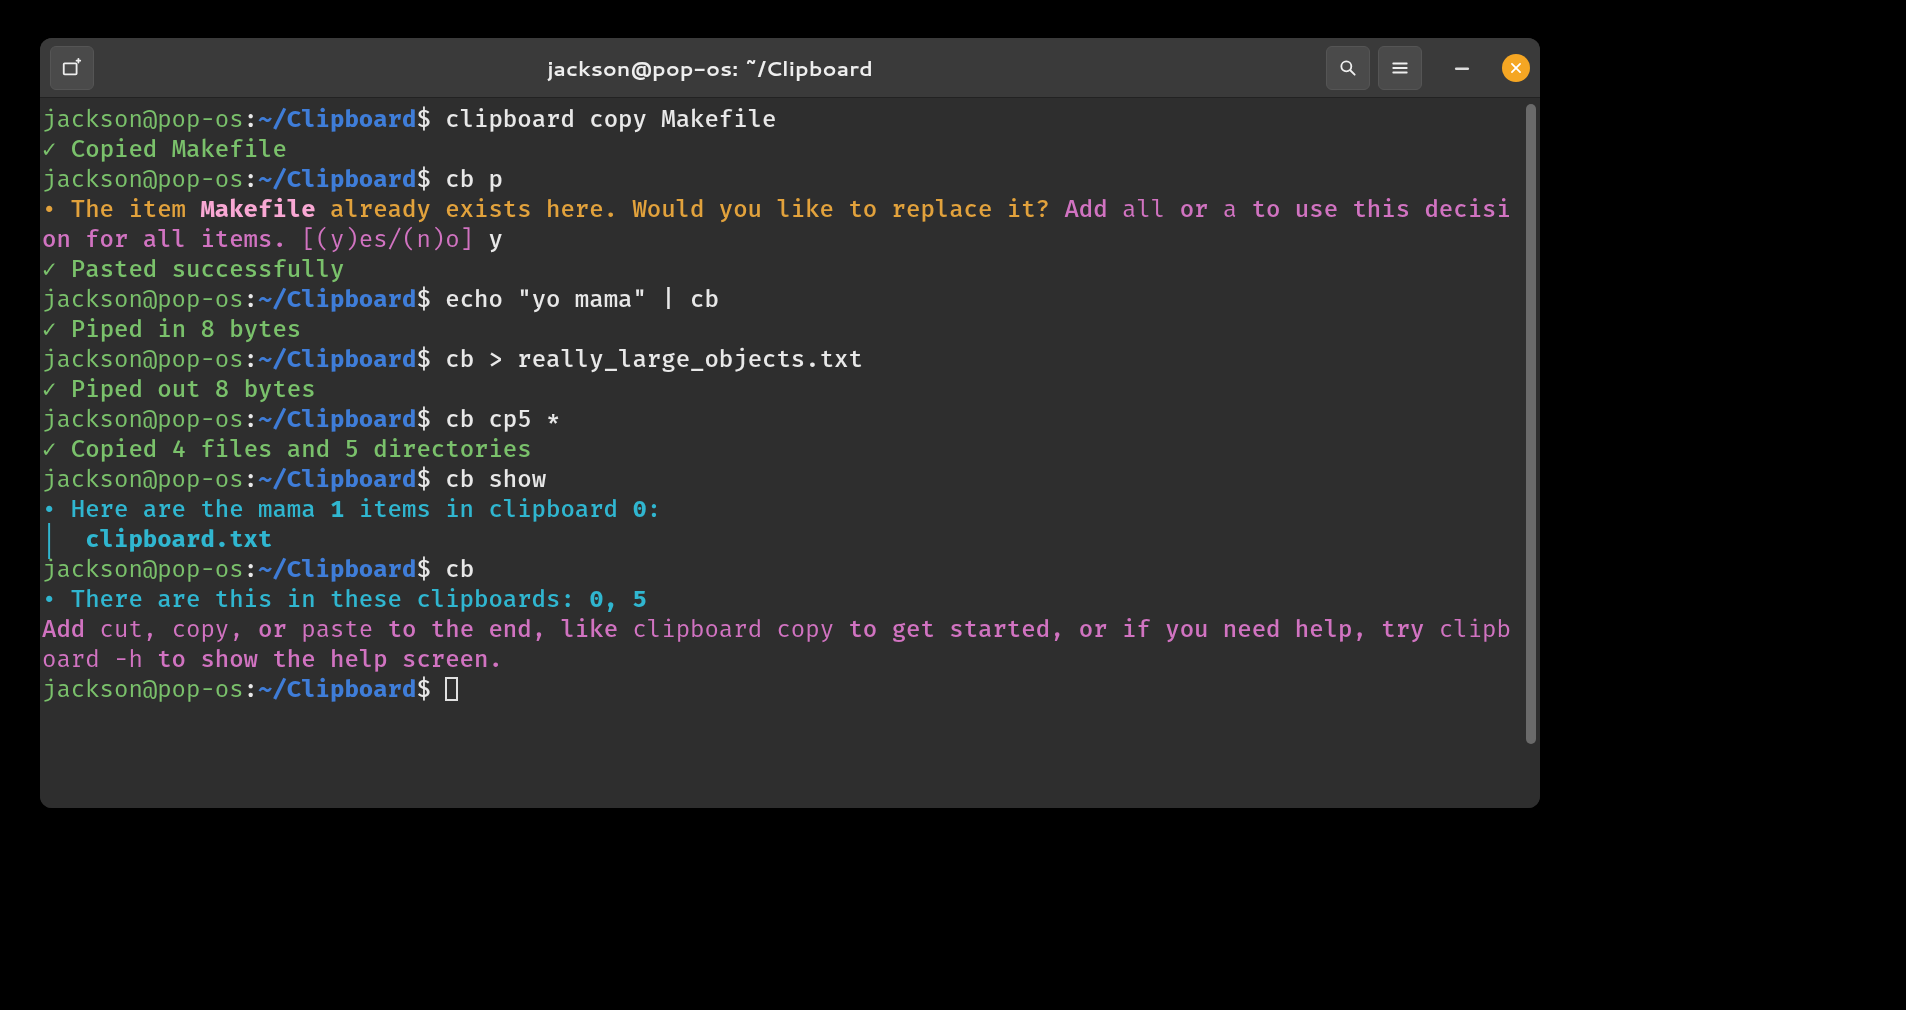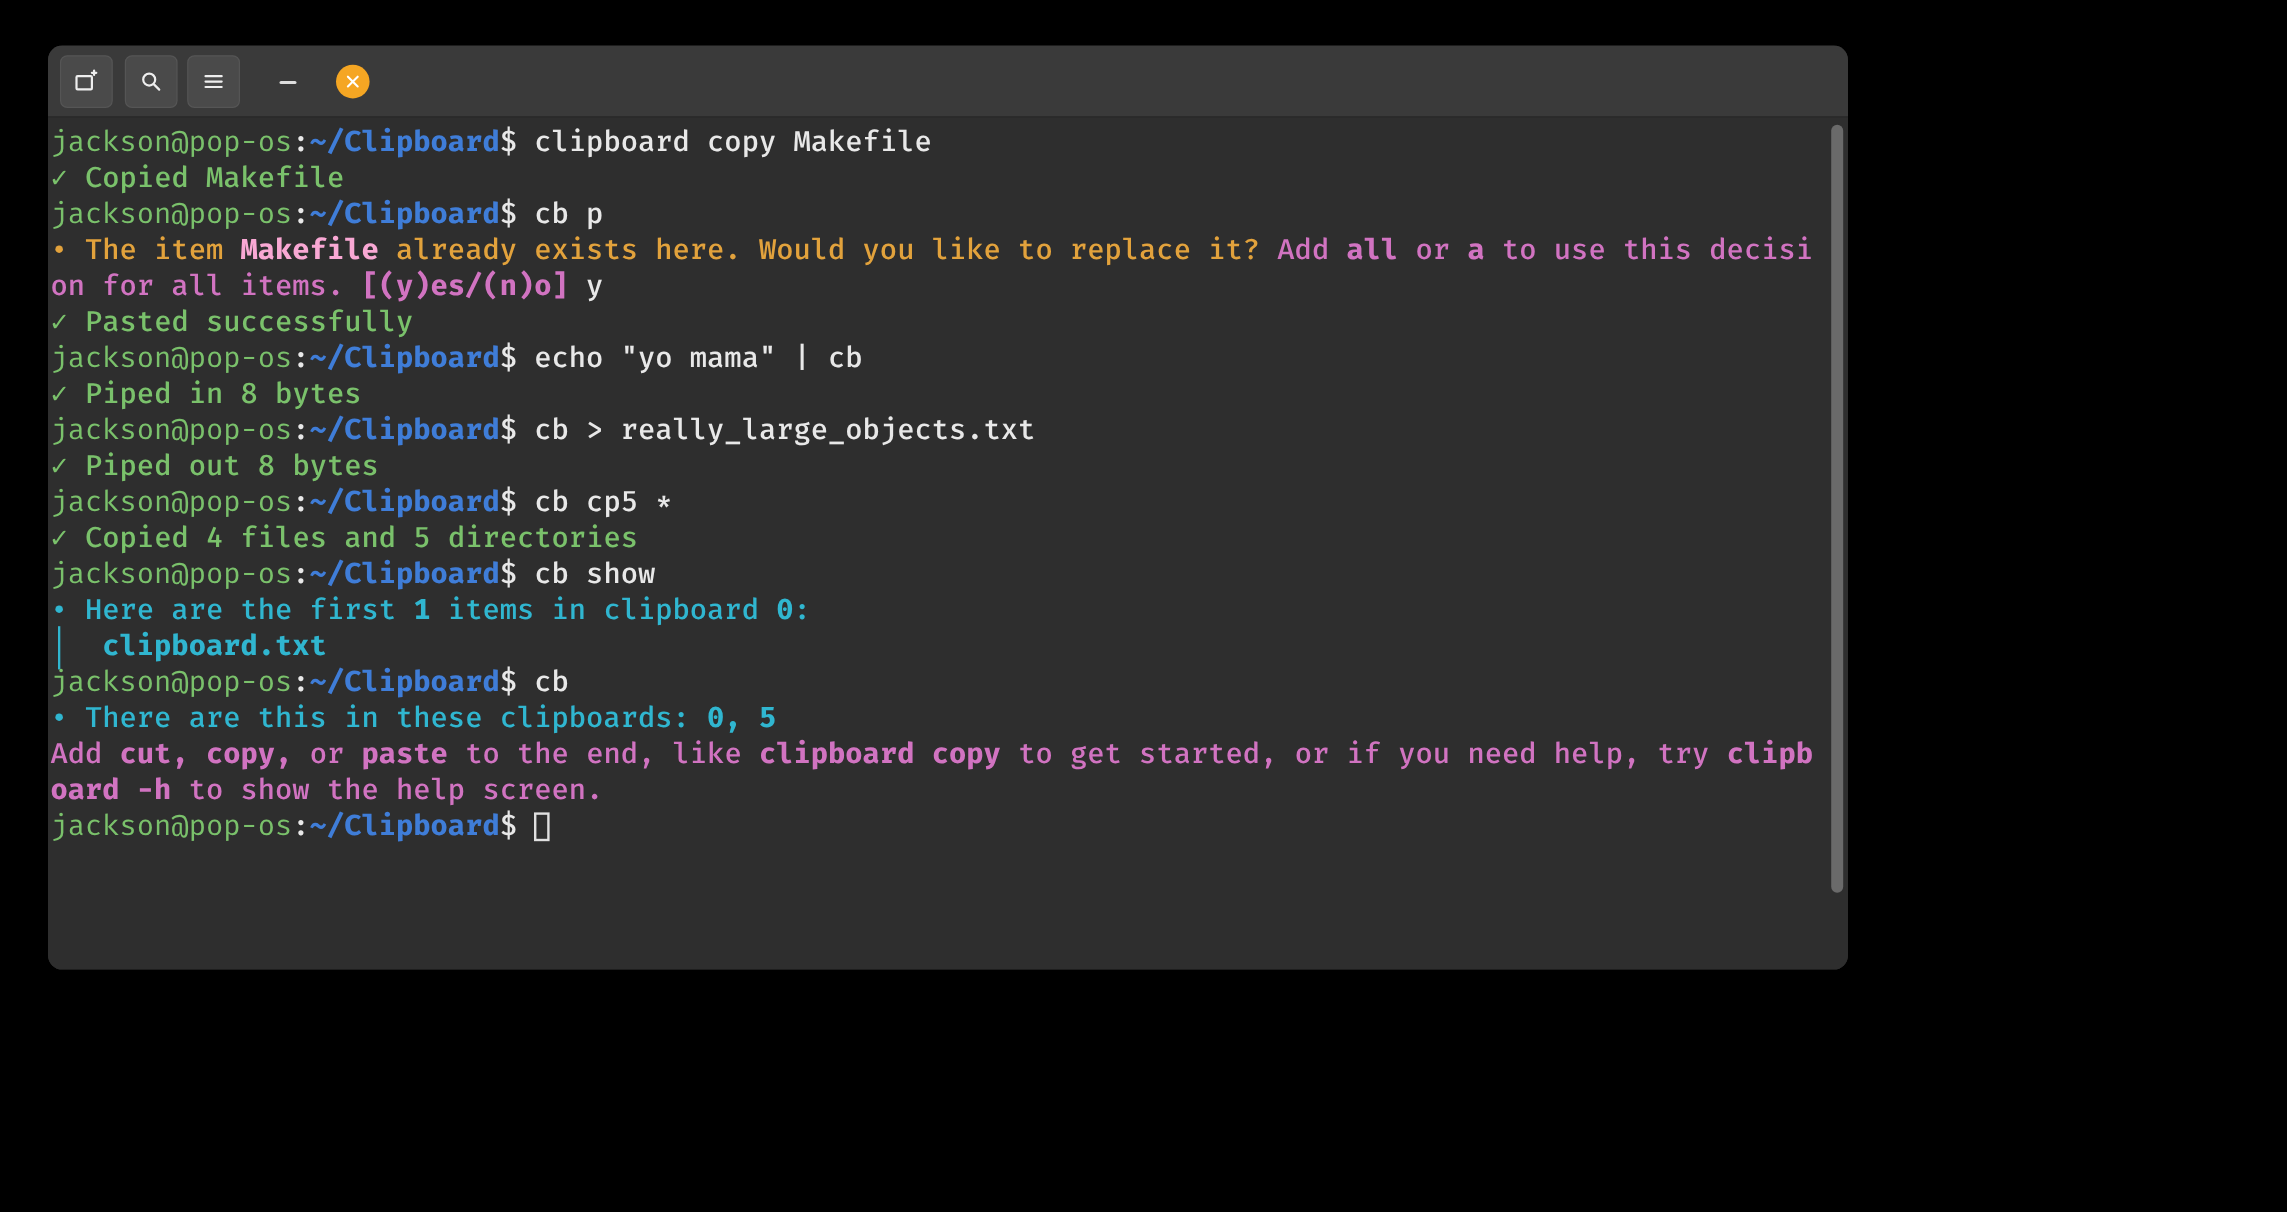--- a/index.html
+++ b/index.html
@@ -102,21 +102,21 @@
     border-radius: 5px;
   }
   
   .c-green   { color: #7ac16b; }
   .c-cyan    { color: #30b6d0; }
   .c-cyanb   { color: #30b6d0; font-weight: 700; }
   .c-white   { color: #e8e8e8; }
   .c-yellow  { color: #e2a23c; }
   .c-yellowb { color: #f9a8d4; font-weight: 700; }
   .c-pink    { color: #d173c1; }
-  .c-pinkb   { color: #d173c1; font-weight: 700; }
+  .c-pinkb   { color: #d173c1; font-weight: 400; }
   .c-blueb   { color: #3f7dd8; font-weight: 700; }
   .bold      { font-weight: 400; }
   .cursor {
     display: inline-block;
     width: 13px;
     height: 24px;
     border: 2px solid #e0e0e0;
     vertical-align: text-bottom;
     margin-bottom: 2px;
   }
@@ -127,20 +127,21 @@
 <div class="window">
   <div class="titlebar">
     <div class="tb-left">
       <div class="tb-btn">
         <svg width="22" height="22" viewBox="0 0 24 24">
           <rect x="3" y="7" width="14" height="12" rx="1" fill="none" stroke="#eee" stroke-width="2"></rect>
           <path d="M17 4 h4 M19 2 v4" stroke="#eee" stroke-width="2" stroke-linecap="round"></path>
         </svg>
       </div>
     </div>
+    <div class="tb-center">jackson@pop-os: ~/Clipboard</div>
     <div class="tb-right">
       <div class="tb-btn">
         <svg width="20" height="20" viewBox="0 0 24 24">
           <circle cx="10" cy="10" r="6" fill="none" stroke="#eee" stroke-width="2.2"></circle>
           <line x1="15" y1="15" x2="20" y2="20" stroke="#eee" stroke-width="2.2" stroke-linecap="round"></line>
         </svg>
       </div>
       <div class="tb-btn">
         <svg width="18" height="18" viewBox="0 0 24 24">
           <line x1="3" y1="6" x2="21" y2="6" stroke="#eee" stroke-width="2.4" stroke-linecap="round"></line>
@@ -168,21 +169,21 @@
 <span class="c-green bold">jackson@pop-os</span><span class="c-white">:</span><span class="c-blueb">~/Clipboard</span><span class="c-white">$</span><span> </span><span class="c-white">cb p</span>
 <span class="c-yellow">• </span><span class="c-yellow">The item </span><span class="c-yellowb">Makefile</span><span class="c-yellow"> already exists here. Would you like to replace it?</span><span class="c-pink"> Add </span><span class="c-pinkb">all</span><span class="c-pink"> or </span><span class="c-pinkb">a</span><span class="c-pink"> to use this decision for all items. </span><span class="c-pinkb">[(y)es/(n)o]</span><span class="c-white"> y</span>
 <span class="c-green">✓ </span><span class="c-green">Pasted successfully</span>
 <span class="c-green bold">jackson@pop-os</span><span class="c-white">:</span><span class="c-blueb">~/Clipboard</span><span class="c-white">$</span><span> </span><span class="c-white">echo "yo mama" | cb</span>
 <span class="c-green">✓ </span><span class="c-green">Piped in 8 bytes</span>
 <span class="c-green bold">jackson@pop-os</span><span class="c-white">:</span><span class="c-blueb">~/Clipboard</span><span class="c-white">$</span><span> </span><span class="c-white">cb &gt; really_large_objects.txt</span>
 <span class="c-green">✓ </span><span class="c-green">Piped out 8 bytes</span>
 <span class="c-green bold">jackson@pop-os</span><span class="c-white">:</span><span class="c-blueb">~/Clipboard</span><span class="c-white">$</span><span> </span><span class="c-white">cb cp5 *</span>
 <span class="c-green">✓ </span><span class="c-green">Copied 4 files and 5 directories</span>
 <span class="c-green bold">jackson@pop-os</span><span class="c-white">:</span><span class="c-blueb">~/Clipboard</span><span class="c-white">$</span><span> </span><span class="c-white">cb show</span>
-<span class="c-cyan">• </span><span class="c-cyan">Here are the first </span><span class="c-cyanb">1</span><span class="c-cyan"> items in clipboard </span><span class="c-cyanb">0</span><span class="c-cyan">:</span>
+<span class="c-cyan">• </span><span class="c-cyan">Here are the mama </span><span class="c-cyanb">1</span><span class="c-cyan"> items in clipboard </span><span class="c-cyanb">0</span><span class="c-cyan">:</span>
 <span class="c-cyan">│  </span><span class="c-cyanb">clipboard.txt</span>
 <span class="c-green bold">jackson@pop-os</span><span class="c-white">:</span><span class="c-blueb">~/Clipboard</span><span class="c-white">$</span><span> </span><span class="c-white">cb</span>
 <span class="c-cyan">• </span><span class="c-cyan">There are this in these clipboards: </span><span class="c-cyanb">0, 5</span>
 <span class="c-pink">Add </span><span class="c-pinkb">cut</span><span class="c-pinkb">, </span><span class="c-pinkb">copy</span><span class="c-pinkb">, </span><span class="c-pink">or </span><span class="c-pinkb">paste</span><span class="c-pink"> to the end, like </span><span class="c-pinkb">clipboard copy</span><span class="c-pink"> to get started, or if you need help, try </span><span class="c-pinkb">clipboard -h</span><span class="c-pink"> to show the help screen.</span>
 <span class="c-green bold">jackson@pop-os</span><span class="c-white">:</span><span class="c-blueb">~/Clipboard</span><span class="c-white">$</span><span> </span><span class="cursor"></span></div>
     <div class="scrollbar">
       <div class="thumb"></div>
     </div>
   </div>
 </div>

